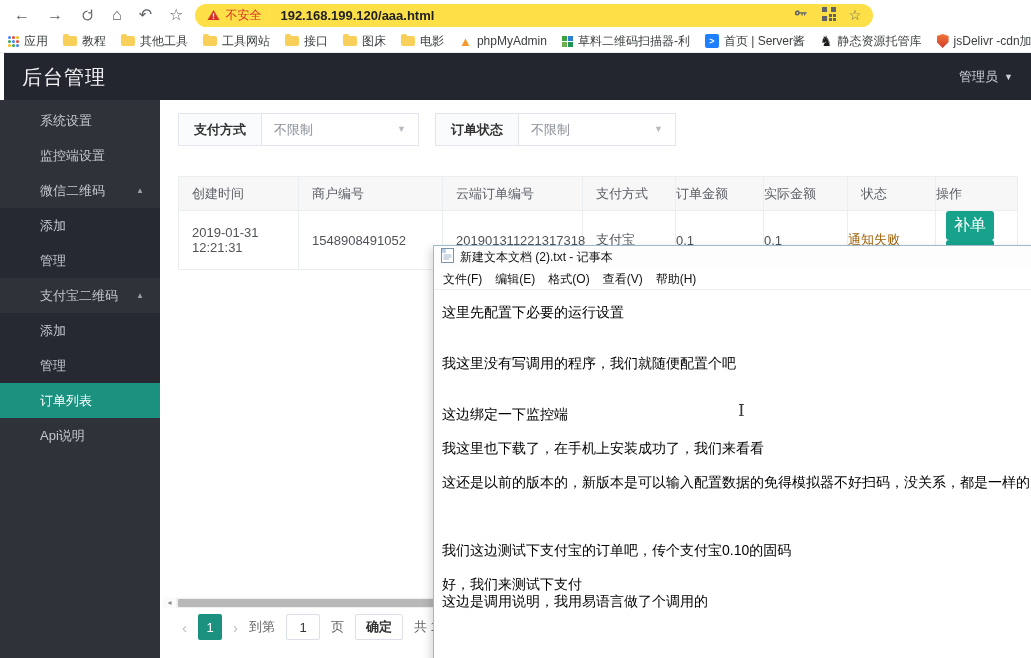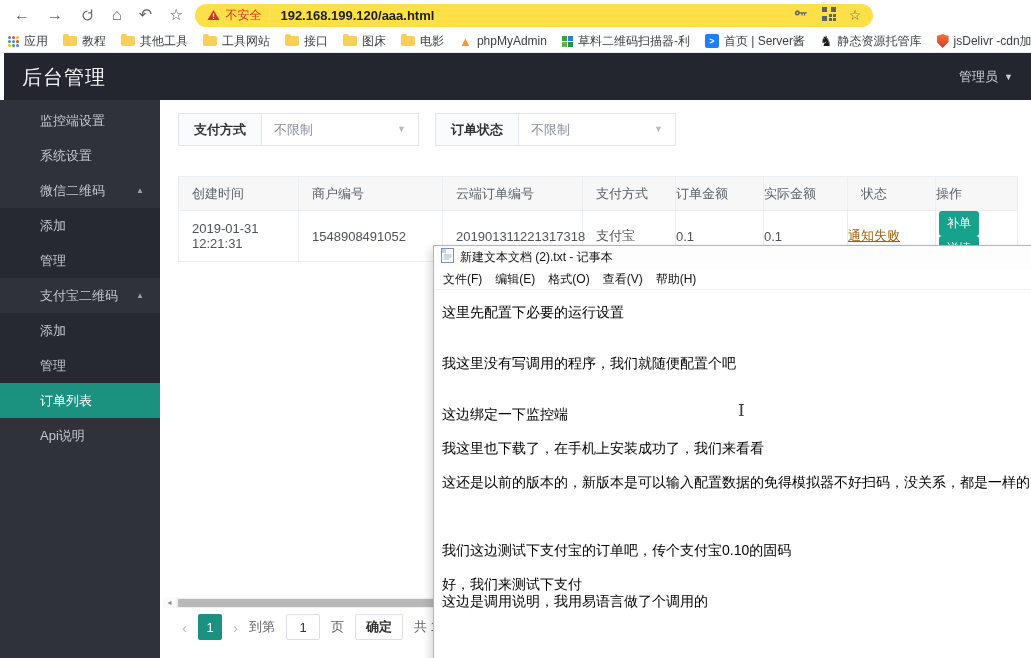--- a/index.html
+++ b/index.html
@@ -64,21 +64,21 @@
   .fg-label { padding:0 15px; height:33px; line-height:31px; border:1px solid #e2e5ec; background:#fafbfc; color:#333; font-weight:bold; }
   .fg-select { width:157px; height:33px; line-height:31px; border:1px solid #e2e5ec; border-left:none; background:#fff; color:#8a8f99; padding:0 12px; position:relative; cursor:pointer; }
   .fg-select .dd { position:absolute; right:12px; top:0; font-size:9px; color:#b6bac2; }
 
   table.orders { position:absolute; top:76px; left:18px; width:839px; border-collapse:collapse; table-layout:fixed; font-size:13px; }
   table.orders th { height:34px; background:#f7f7f8; color:#5c6066; font-weight:normal; border:1px solid #ebeef0; }
   table.orders td { height:36px; color:#4f5359; border:1px solid #ebeef0; background:#fff; }
   th.al, td.al { text-align:left; padding-left:13px; }
   th.ac, td.ac { text-align:left; }
   .status-warn { color:#a16207;text-decoration:underline; }
-  .btn-teal { display:inline-block; background:#17a28b; color:#fff; font-size:12px; padding:4px 8px; border-radius:3px; cursor:pointer; margin:0 3px; }
+  .btn-teal { display:inline-block; background:#17a28b; color:#fff; font-size:16px; padding:4px 8px; border-radius:3px; cursor:pointer; margin:0 10px; }
 
   .hscroll { position:absolute; top:497px; left:3px; width:437px; height:11px; display:flex; align-items:center; background:#fbfbfb; }
   .hs-arrow { width:13px; text-align:center; color:#8a8a8a; font-size:8px; cursor:pointer; }
   .hs-track { flex:1; height:10px; background:#f0f0f0; position:relative; }
   .hs-thumb { position:absolute; left:2px; top:1px; width:408px; height:8px; background:#b8b8b8; border-radius:1px; cursor:pointer; }
 
   .pagination { position:absolute; top:514px; left:22px; display:flex; align-items:center; gap:11px; font-size:13px; color:#666; }
   .pg-nav { color:#b8bcc4; font-size:15px; cursor:pointer; }
   .pg-cur { width:24px; height:26px; background:#1b9180; color:#fff; border-radius:2px; display:flex; align-items:center; justify-content:center; cursor:pointer; }
   .pg-input { width:34px; height:26px; border:1px solid #dcdfe6; border-radius:2px; display:flex; align-items:center; justify-content:center; color:#333; }
@@ -217,22 +217,22 @@
 
 <div class="admin-header">
   <div class="brand">后台管理</div>
   <div class="user-menu">
     <span>管理员</span>
     <span class="dd">▼</span>
   </div>
 </div>
 
 <div class="sidebar">
+  <div class="s-item"><span>系统设置</span></div>
   <div class="s-item"><span>监控端设置</span></div>
-  <div class="s-item"><span>系统设置</span></div>
   <div class="s-item"><span>微信二维码</span><span class="grp-arrow">▲</span></div>
   <div class="s-item sub"><span>添加</span></div>
   <div class="s-item sub"><span>管理</span></div>
   <div class="s-item"><span>支付宝二维码</span><span class="grp-arrow">▲</span></div>
   <div class="s-item sub"><span>添加</span></div>
   <div class="s-item sub"><span>管理</span></div>
   <div class="s-item active"><span>订单列表</span></div>
   <div class="s-item"><span>Api说明</span></div>
 </div>
 

